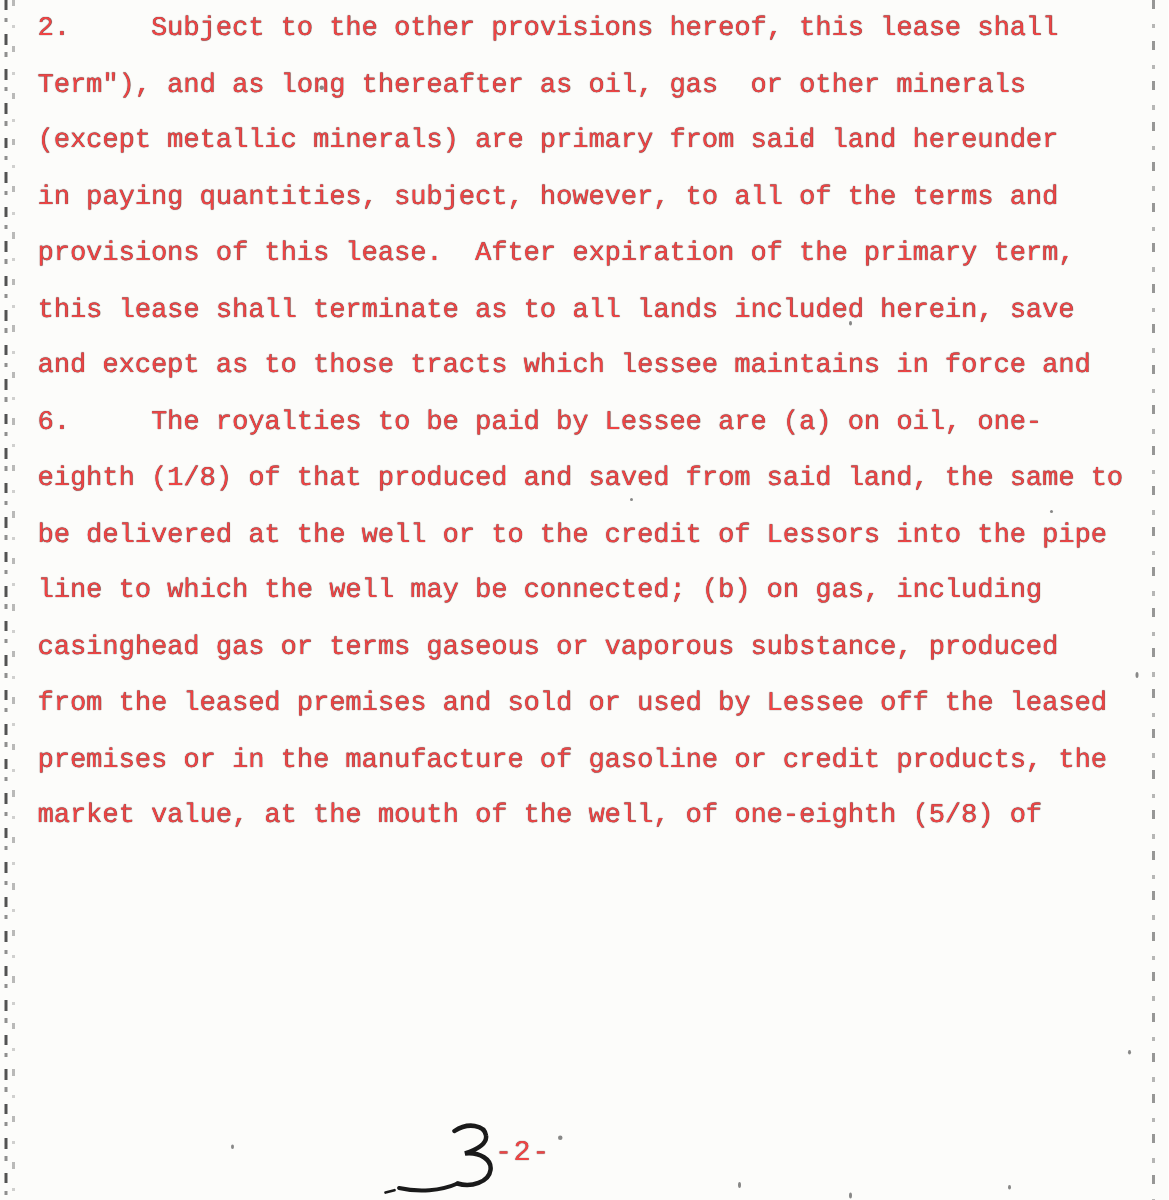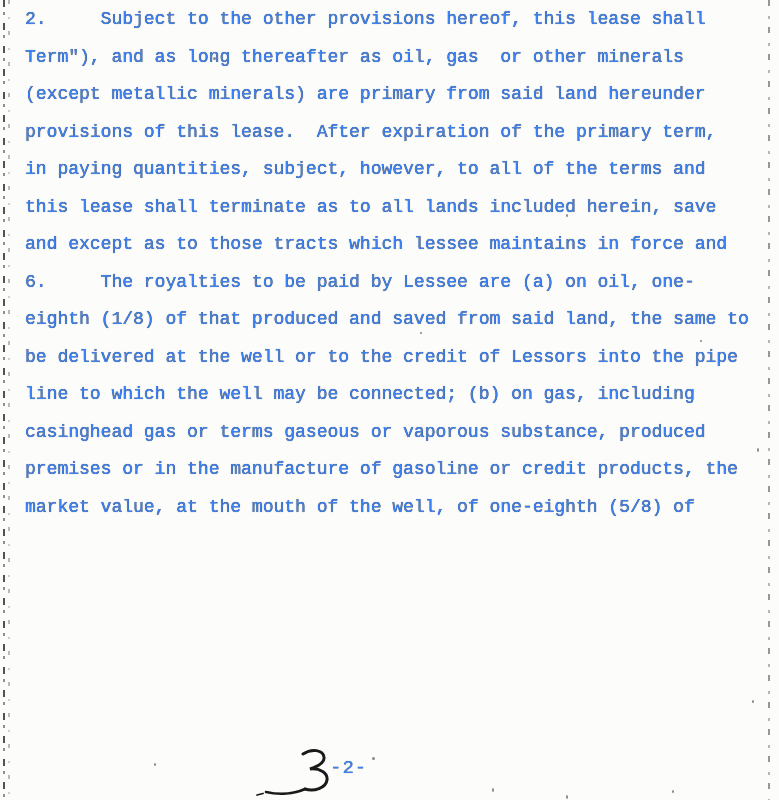--- a/index.html
+++ b/index.html
@@ -9,21 +9,21 @@
     height: 800px;
     overflow: hidden;
     background: #ffffff;
   }
   .page {
     position: relative;
     width: 779px;
     height: 800px;
     background: #fcfcfa;
     font-family: "Liberation Mono", "DejaVu Sans Mono", monospace;
-    color: #3b82f6;
+    color: #ef4444;
   }
   
   .edge-left-a {
     position: absolute;
     left: 3px; top: 0; bottom: 0; width: 2px;
     background: repeating-linear-gradient(
       to bottom,
       rgba(35,35,35,0.78) 0 7px,
       transparent 7px 12px,
       rgba(35,35,35,0.5) 12px 15px,
@@ -98,29 +98,30 @@
 <div class="page">
 
   <div class="edge-left-a"></div>
   <div class="edge-left-b"></div>
   <div class="edge-right"></div>
 
   <div class="doc-lines">
     <div class="doc-line">2.     Subject to the other provisions hereof, this lease shall</div>
     <div class="doc-line">Term"), and as long thereafter as oil, gas  or other minerals</div>
     <div class="doc-line">(except metallic minerals) are primary from said land hereunder</div>
+    <div class="doc-line">in paying quantities, subject, however, to all of the terms and</div>
     <div class="doc-line">provisions of this lease.  After expiration of the primary term,</div>
-    <div class="doc-line">in paying quantities, subject, however, to all of the terms and</div>
     <div class="doc-line">this lease shall terminate as to all lands included herein, save</div>
     <div class="doc-line">and except as to those tracts which lessee maintains in force and</div>
     <div class="doc-line">6.     The royalties to be paid by Lessee are (a) on oil, one-</div>
     <div class="doc-line">eighth (1/8) of that produced and saved from said land, the same to</div>
     <div class="doc-line">be delivered at the well or to the credit of Lessors into the pipe</div>
     <div class="doc-line">line to which the well may be connected; (b) on gas, including</div>
     <div class="doc-line">casinghead gas or terms gaseous or vaporous substance, produced</div>
+    <div class="doc-line">from the leased premises and sold or used by Lessee off the leased</div>
     <div class="doc-line">premises or in the manufacture of gasoline or credit products, the</div>
     <div class="doc-line">market value, at the mouth of the well, of one-eighth (5/8) of</div>
   </div>
 
   <div class="footer">
     <span class="handwritten-3" aria-label="3">
       <svg width="84" height="50" viewBox="0 0 84 50" fill="none" xmlns="http://www.w3.org/2000/svg">
         <path d="M48,6 C57,0 68,2 69,9 C70,15 61,19 55,21 C65,20 73,25 72,32 C71,40 59,44 50,41" stroke="#1a1a1a" stroke-width="3" stroke-linecap="round" fill="none"></path>
         <path d="M50,41 C39,46 24,47 11,44" stroke="#1a1a1a" stroke-width="2.6" stroke-linecap="round" fill="none"></path>
         <path d="M2,47 L8,45.5" stroke="#1a1a1a" stroke-width="1.8" stroke-linecap="round" fill="none"></path>

